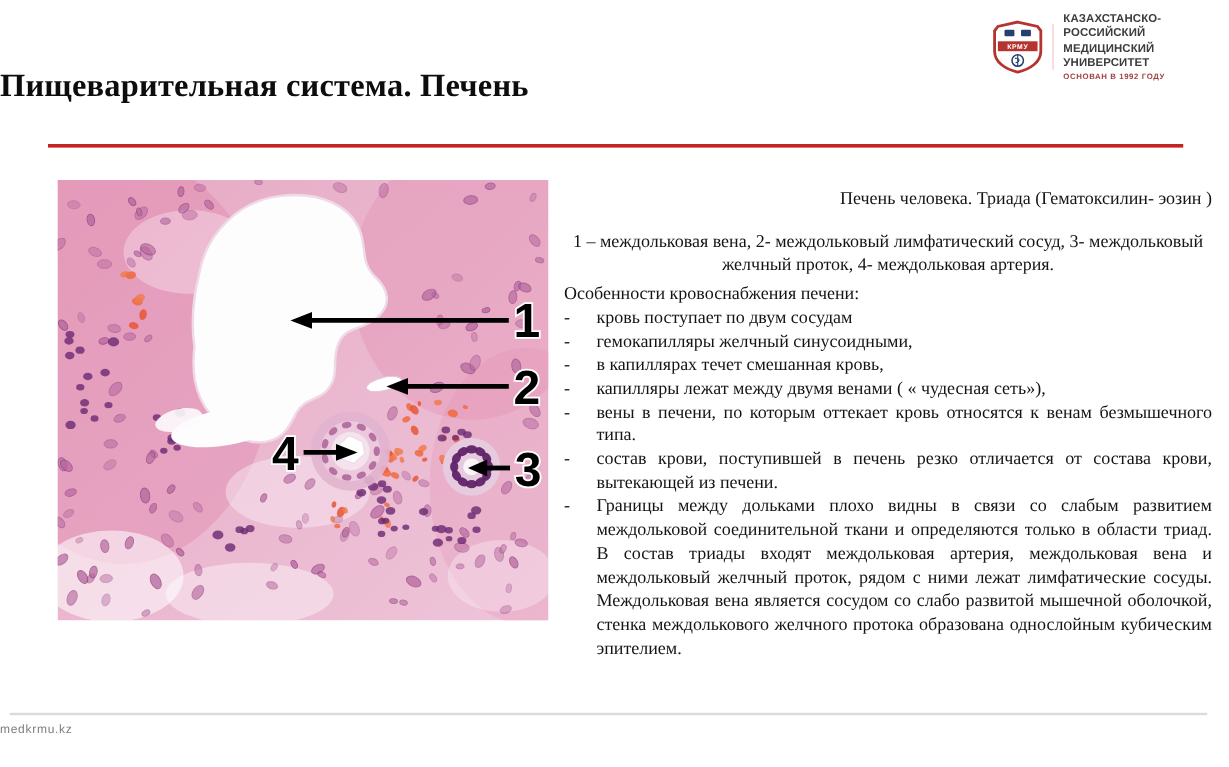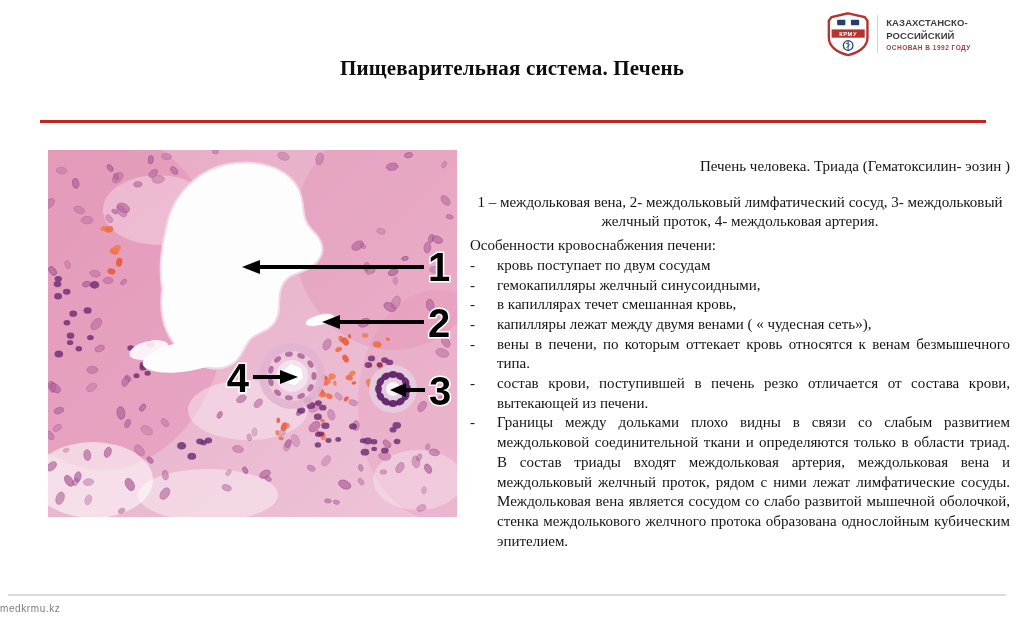--- a/index.html
+++ b/index.html
@@ -1,21 +1,21 @@
 <!DOCTYPE html>
 <html><head>
 <meta charset="utf-8">
 <style>
   html,body{margin:0;padding:0;background:#fff;}
   .slide{position:relative;width:1024px;height:639px;background:#ffffff;overflow:hidden;
          font-family:"Liberation Serif",serif;color:#111;}
 
   
-  .title{position:absolute;top:56px;left:0;width:100%;text-align:center;
-         font-size:21px;font-weight:bold;color:#0d0d0d;letter-spacing:.2px;}
+  .title{position:absolute;top:56px;left:0;width:100%;text-align:left;
+         font-size:27px;font-weight:bold;color:#0d0d0d;letter-spacing:.2px;}
   .rule{position:absolute;top:120px;left:40px;width:946px;height:3px;background:#c32420;}
 
   
   .logo{position:absolute;top:10px;left:827px;display:flex;align-items:center;gap:8px;}
   .logo-sep{width:1px;height:38px;background:#f1c9c9;}
   .logo-text{font-family:"Liberation Sans",sans-serif;}
   .logo-l1{font-size:9.5px;font-weight:bold;color:#3c3c3c;line-height:1.3;letter-spacing:.1px;}
   .logo-l3{font-size:6.5px;color:#a04343;margin-top:2px;letter-spacing:.5px;font-weight:bold;}
 
   
@@ -53,20 +53,21 @@
       <rect x="11" y="8.5" width="9" height="6" rx="1" fill="#24406e"></rect>
       <rect x="26" y="8.5" width="9" height="6" rx="1" fill="#24406e"></rect>
       <rect x="5" y="19" width="36" height="9" fill="#b5342f"></rect>
       <text x="23" y="25.8" text-anchor="middle" font-family="Liberation Sans, sans-serif" font-size="6.2" font-weight="bold" fill="#ffffff" letter-spacing="0.6">КРМУ</text>
       <circle cx="23" cy="36.5" r="5.2" fill="none" stroke="#24406e" stroke-width="1.4"></circle>
       <path d="M23,31.5 L23,41.5 M20.5,34.5 C25,33.5 25.5,37.5 21,38.5" fill="none" stroke="#24406e" stroke-width="1"></path>
     </svg>
     <div class="logo-sep"></div>
     <div class="logo-text">
       <div class="logo-l1">КАЗАХСТАНСКО-РОССИЙСКИЙ</div>
+      <div class="logo-l1">МЕДИЦИНСКИЙ УНИВЕРСИТЕТ</div>
       <div class="logo-l3">ОСНОВАН В 1992 ГОДУ</div>
     </div>
   </div>
 
   <div class="title">Пищеварительная система.  Печень</div>
   <div class="rule"></div>
 
   <div class="figure">
     <svg width="409" height="367" viewBox="0 0 409 367">
       <defs>

